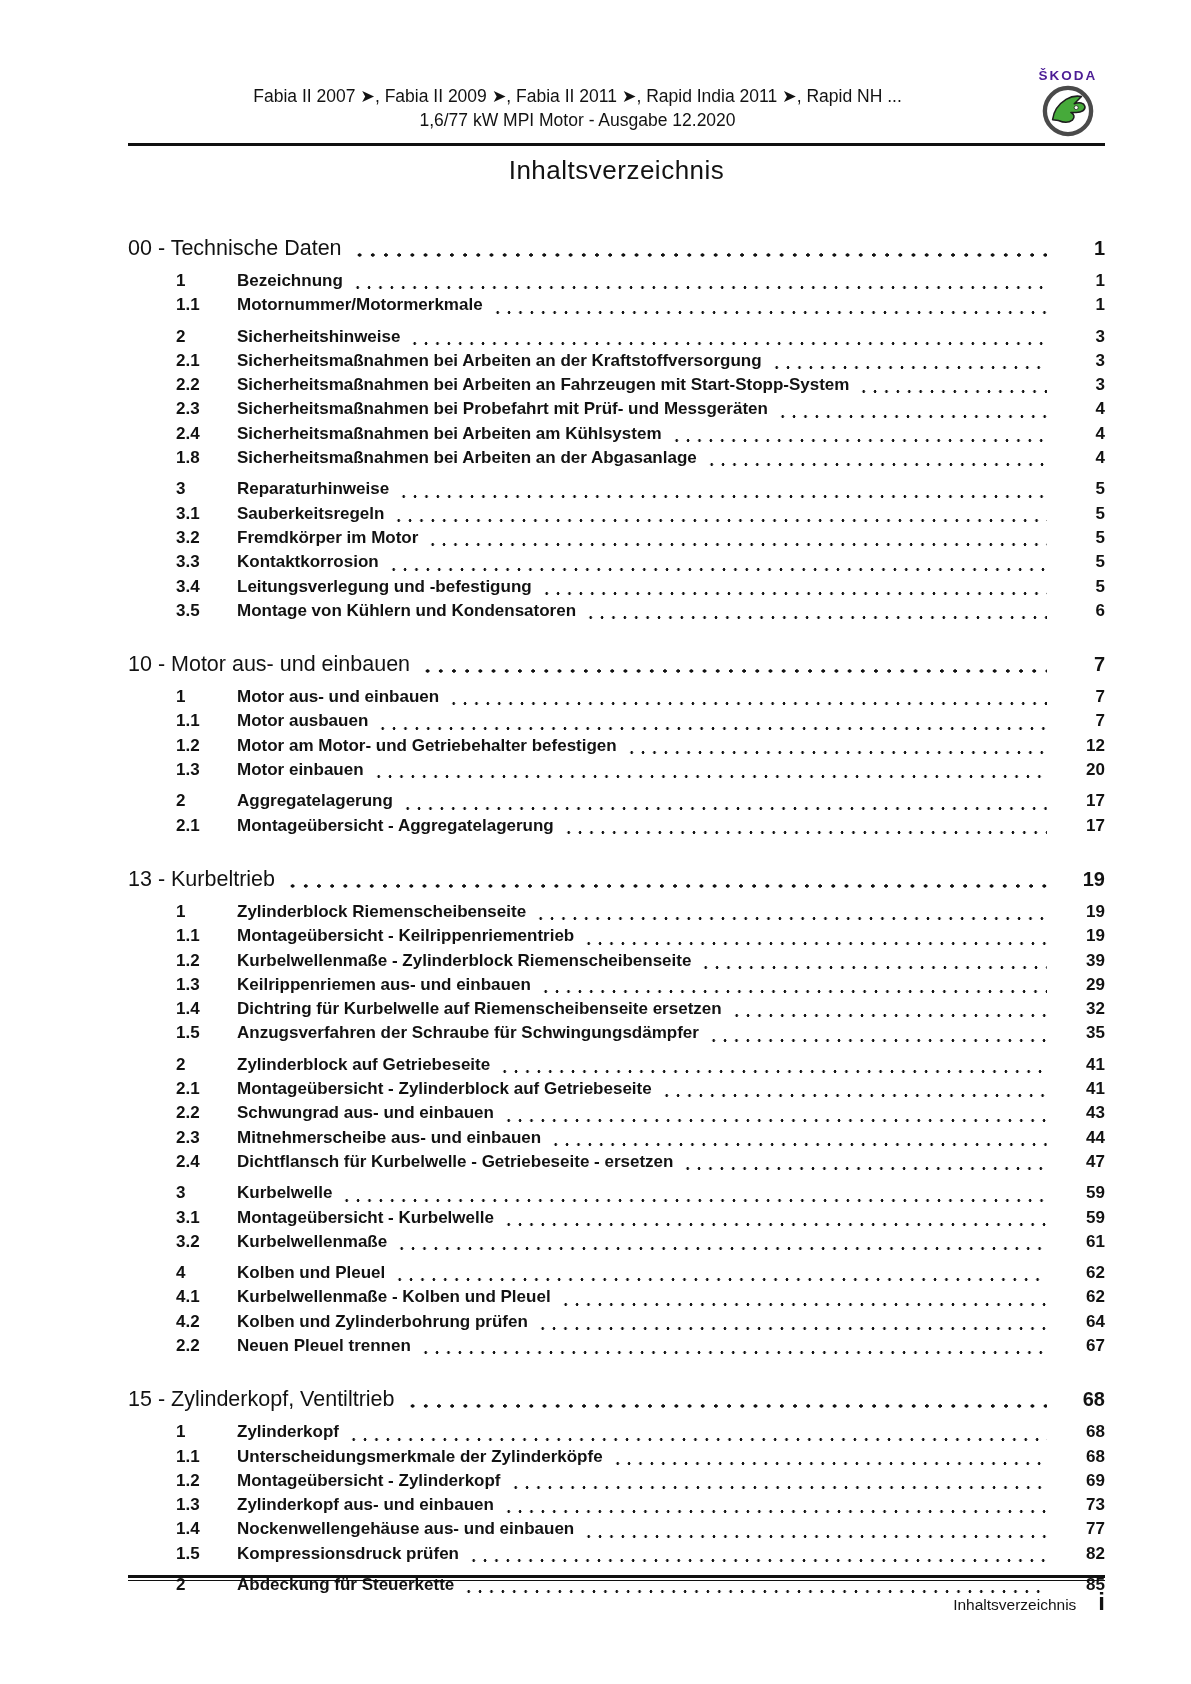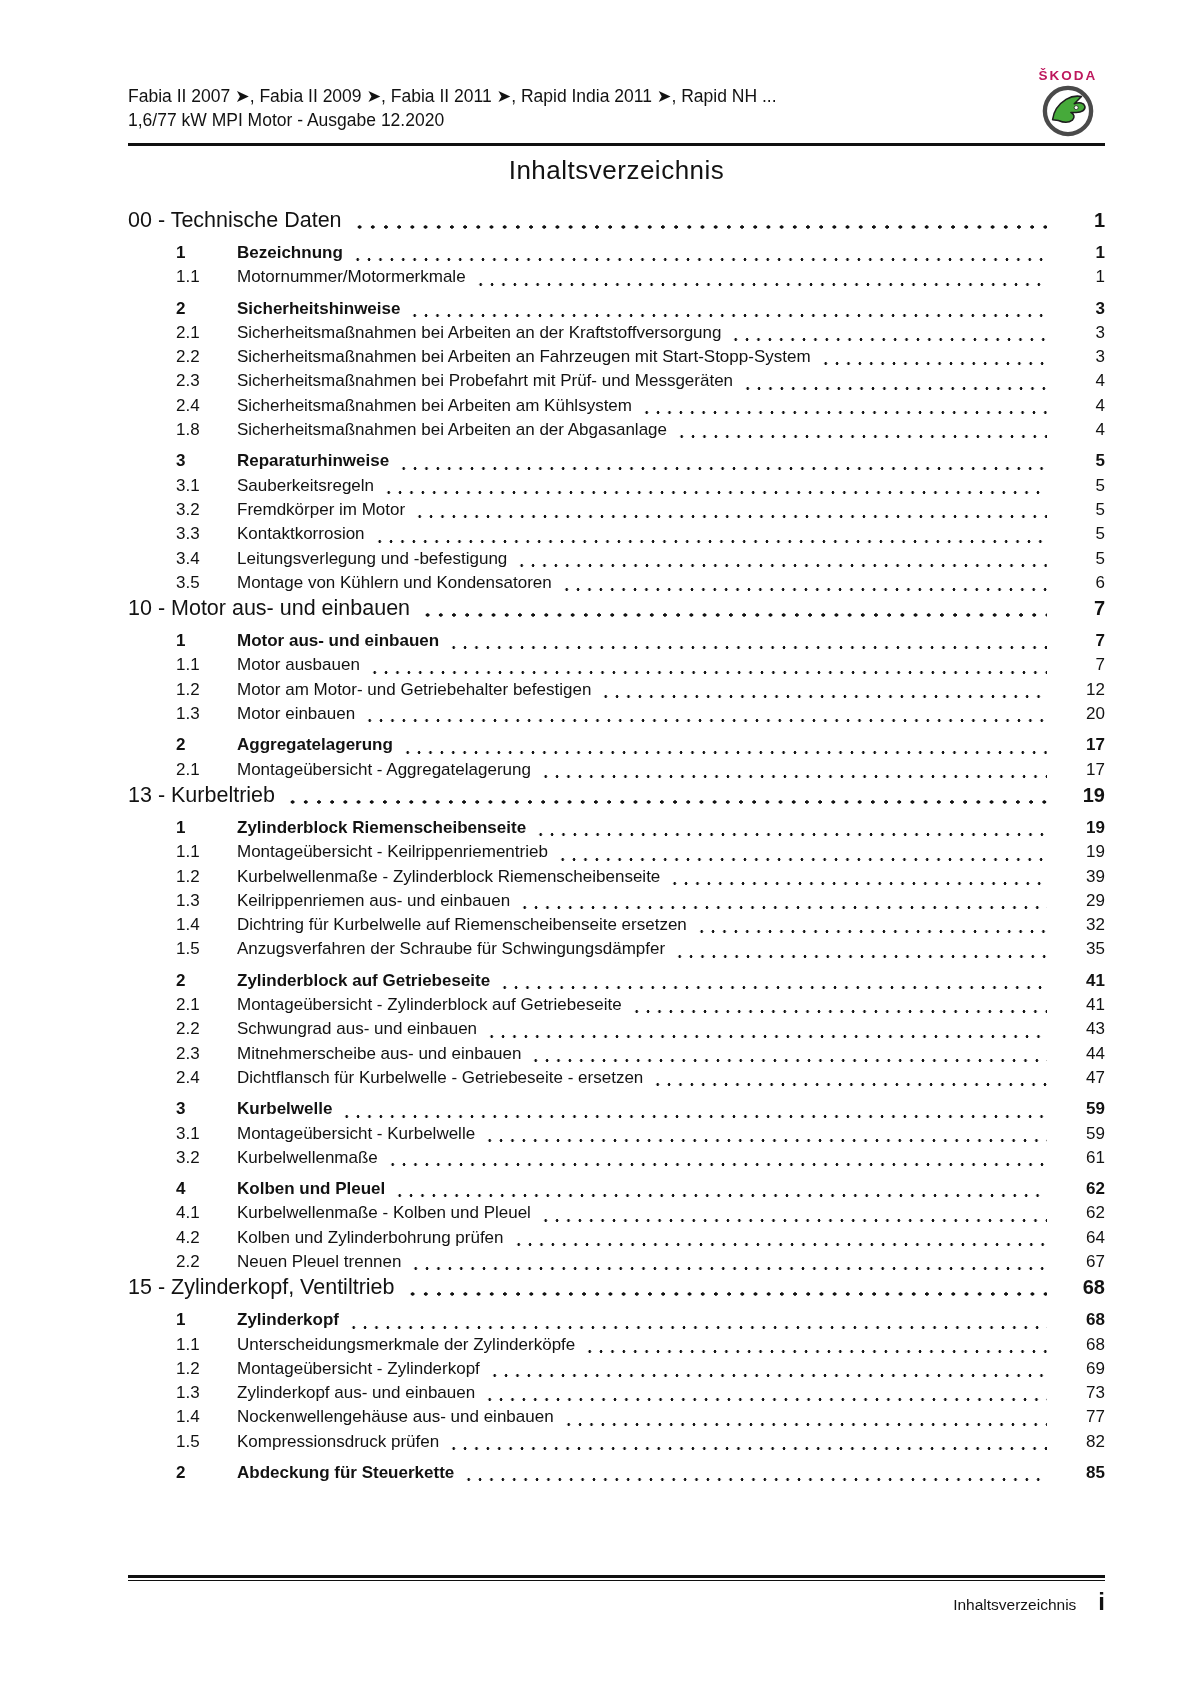--- a/index.html
+++ b/index.html
@@ -8,59 +8,60 @@
     width:1191px; height:1684px;
     margin:0 auto;
     background:#ffffff;
     color:#121212;
     font-family:"Liberation Sans", sans-serif;
     overflow:hidden;
   }
   
   .header-text {
     position:absolute; top:84px; right:164px; left:128px;
-    text-align:left;
+    text-align:center;
     font-size:17.5px; line-height:24px;
     color:#121212;
   }
   .logo {
     position:absolute; top:68px; left:1033px; width:70px;
     text-align:center;
   }
   .wordmark {
     font-size:13.5px; font-weight:bold; letter-spacing:2px;
-    color:#be185d; margin-bottom:2px;
+    color:#4c1d95; margin-bottom:2px;
   }
   .logo svg { display:block; margin:0 auto; }
   .top-rule {
     position:absolute; top:143px; left:128px; right:86px;
     border-top:3.5px solid #101010;
   }
   
   .title {
     position:absolute; top:155px; left:128px; right:86px;
     margin:0; text-align:center;
     font-size:26px; font-weight:normal; letter-spacing:0.5px;
   }
   
   .toc {
     position:absolute; top:207px; left:128px; right:86px;
   }
   .chapter-row {
     display:flex; align-items:baseline;
     font-size:21.5px; line-height:27px;
-    margin-top:0;
+    margin-top:28px;
     justify-content:flex-end;
   }
   .c-label { flex:none; white-space:nowrap; }
   .c-pg { flex:none; min-width:50px; text-align:right; font-weight:bold; font-size:20px; }
   .s-row {
     display:flex; align-items:baseline;
     font-size:17px; line-height:24.3px;
     padding-left:48px;
+    font-weight:bold;
   }
   .s-row.bold { font-weight:bold; margin-top:7px; }
   .s-num { flex:none; width:61px; }
   .s-title { flex:none; white-space:nowrap; }
   .s-pg { flex:none; min-width:50px; text-align:right; }
   .dots {
     flex:1 1 auto;
     align-self:flex-end;
     height:3px;
     margin:0 8px 4px 9px;

